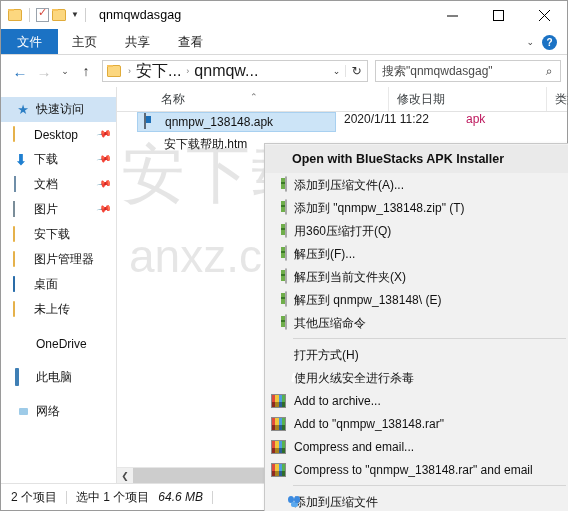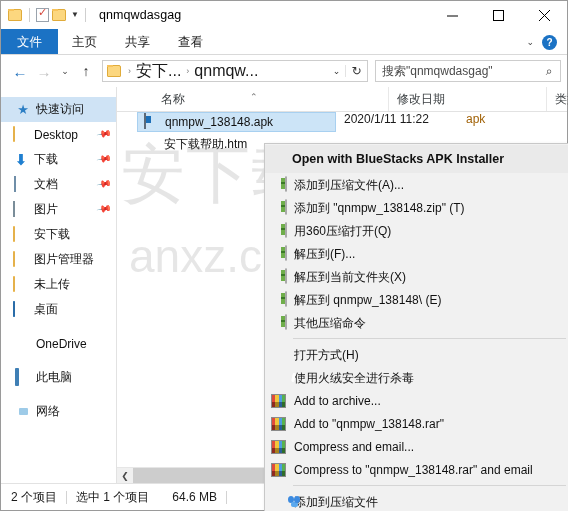--- a/index.html
+++ b/index.html
@@ -447,21 +447,21 @@
   }
   .cell-date {
     width: 122px; flex: 0 0 122px;
     padding-left: 8px;
     color: #1a1a1a;
     box-sizing: border-box;
   }
   .cell-type {
     width: 70px; flex: 0 0 70px;
     padding-left: 8px;
-    color: #a16207;
+    color: #be185d;
     box-sizing: border-box;
   }
   .file-ico {
     width: 16px; height: 16px;
     margin-right: 5px;
     flex: 0 0 16px;
   }
   .ic-apk {
     width: 14px; height: 14px;
     background: #fdfdfd;
@@ -576,21 +576,21 @@
     color: #1a1a1a;
     padding-left: 10px;
     gap: 0;
   }
   .status-sep {
     width: 1px;
     height: 13px;
     background: #d3d3d3;
     margin: 0 9px;
   }
-  .status-size { margin-left: 23px; }
+  .status-size { margin-left: 9px; font-style: italic; }
 
   
   .ctxmenu {
     position: absolute;
     left: 263px;
     top: 142px;
     width: 305px;
     background: #f1f1f1;
     border: 1px solid #c8c8c8;
     box-shadow: 2px 2px 4px rgba(0,0,0,0.18);
@@ -819,27 +819,27 @@
         <span class="nav-ico"><span class="ic-folder"></span></span>
         <span class="nav-label">安下载</span>
       </div>
 
       <div class="nav-item indent">
         <span class="nav-ico"><span class="ic-folder"></span></span>
         <span class="nav-label">图片管理器</span>
       </div>
 
       <div class="nav-item indent">
+        <span class="nav-ico"><span class="ic-desktop"></span></span>
+        <span class="nav-label">桌面</span>
+      </div>
+
+      <div class="nav-item indent">
         <span class="nav-ico"><span class="ic-folder"></span></span>
         <span class="nav-label">未上传</span>
-      </div>
-
-      <div class="nav-item indent">
-        <span class="nav-ico"><span class="ic-desktop"></span></span>
-        <span class="nav-label">桌面</span>
       </div>
 
       <div class="nav-gap"></div>
 
       <div class="nav-item">
         <span class="nav-ico"><span class="ic-onedrive"></span></span>
         <span class="nav-label">OneDrive</span>
       </div>
 
       <div class="nav-gap"></div>

